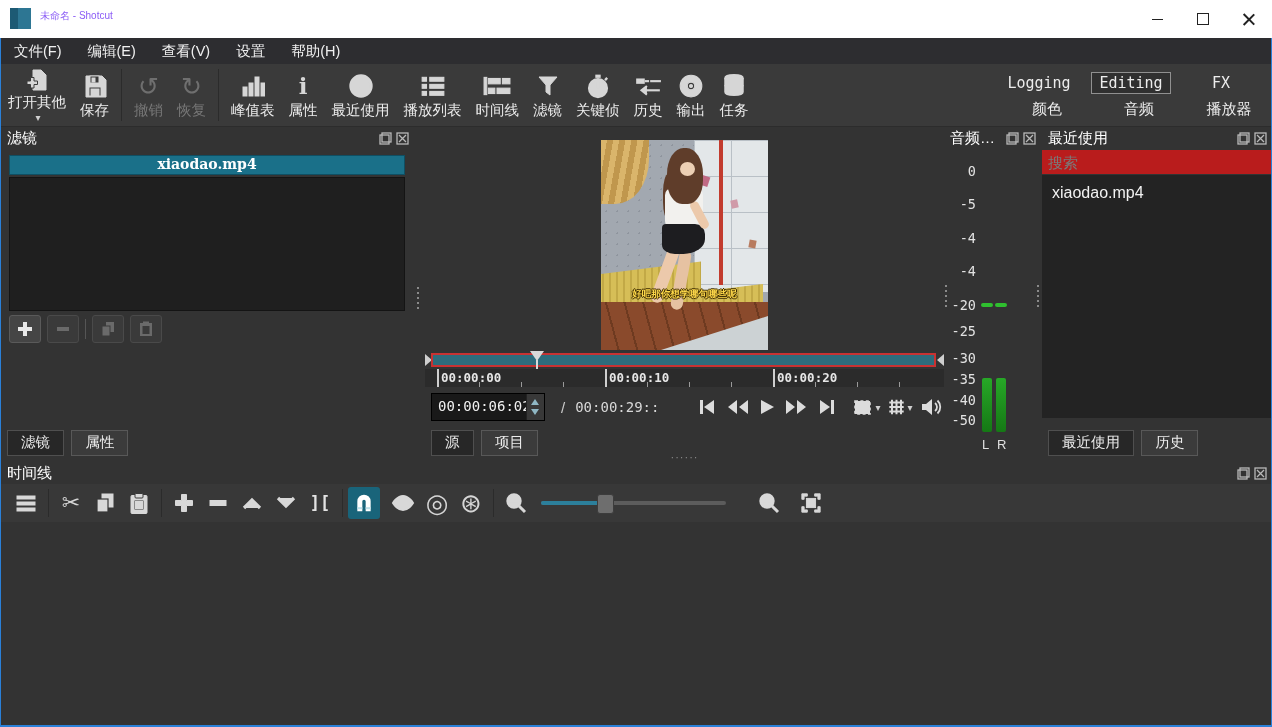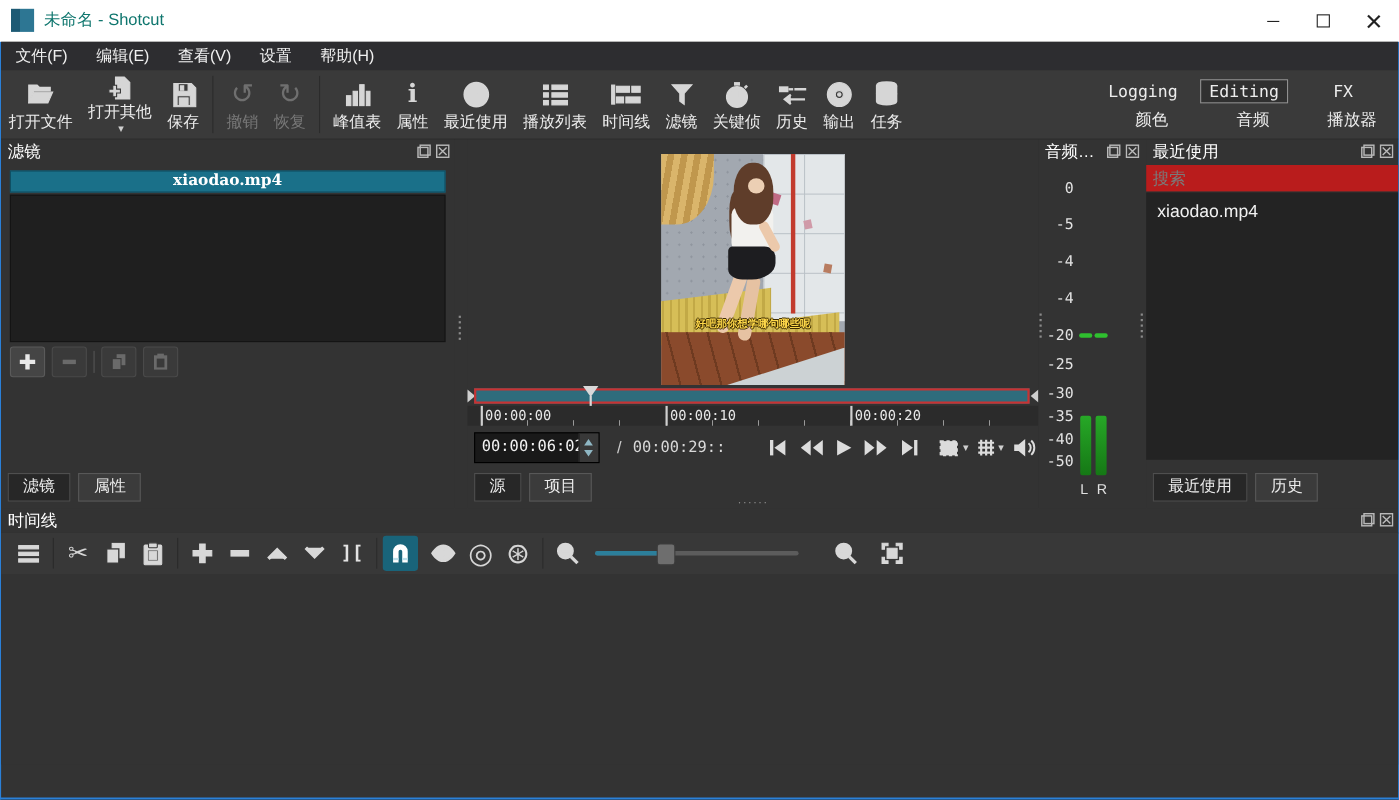--- a/index.html
+++ b/index.html
@@ -3,21 +3,21 @@
 <meta charset="utf-8">
 <style>
   html,body{margin:0;padding:0;background:#1a1a1a;}
   .window{position:relative;width:1272px;height:727px;background:#333;overflow:hidden;
     font-family:"Liberation Sans",sans-serif;
     box-shadow:inset 1px 0 #2a80d8, inset -1px 0 #2a80d8, inset 0 -2px #2a80d8, inset 0 1px #d9d9d9;}
   
   .titlebar{position:absolute;left:0;top:0;width:100%;height:38px;background:#ffffff;}
   .appicon{position:absolute;left:10px;top:8px;width:21px;height:21px;
     background:linear-gradient(90deg,#1d5a74 38%,#2d7693 38%);}
-  .apptitle{position:absolute;left:40px;top:9px;font-size:15px;color:#0f766e;text-align:right;}
+  .apptitle{position:absolute;left:40px;top:9px;font-size:10px;color:#8b5cf6;text-align:right;}
   .wctl{position:absolute;top:0;height:38px;width:46px;display:flex;align-items:center;justify-content:center;}
   .wctl.min{right:92px}.wctl.max{right:46px}.wctl.close{right:0}
   .glyph-min{width:11px;height:1px;background:#222;}
   .glyph-max{width:10px;height:10px;border:1px solid #222;}
   .glyph-close{position:relative;width:12px;height:12px;}
   .glyph-close::before,.glyph-close::after{content:"";position:absolute;left:5px;top:-1px;width:1.5px;height:15px;background:#222;}
   .glyph-close::before{transform:rotate(45deg);} .glyph-close::after{transform:rotate(-45deg);}
   
   .menubar{position:absolute;left:1px;top:38px;width:1270px;height:26px;background:#2d2d30;display:flex;align-items:center;}
   .menu-item{color:#f0f0f0;font-size:14.5px;padding:0 13px;line-height:26px;}
@@ -95,21 +95,21 @@
   .vsub{position:absolute;left:0;right:0;top:148px;text-align:center;color:#ffd94a;font-size:9.5px;font-weight:bold;
     text-shadow:-1px 0 #3a2a00,1px 0 #3a2a00,0 -1px #3a2a00,0 1px #3a2a00;}
   
   .scrub{position:absolute;left:0;right:0;top:225px;height:16px;}
   .scrub-bar{position:absolute;left:6px;right:8px;top:1px;height:10px;background:#2e6c7c;border:2px solid #c83232;}
   .in-mark{position:absolute;left:0;top:2px;width:0;height:0;border-top:6px solid transparent;border-bottom:6px solid transparent;border-left:7px solid #cfcfcf;}
   .out-mark{position:absolute;right:0;top:2px;width:0;height:0;border-top:6px solid transparent;border-bottom:6px solid transparent;border-right:7px solid #cfcfcf;}
   .playhead{position:absolute;left:105px;top:-1px;width:0;height:0;border-left:7px solid transparent;border-right:7px solid transparent;border-top:10px solid #d9d9d9;}
   .playhead-stem{position:absolute;left:111px;top:8px;width:2px;height:26px;background:#d9d9d9;}
   .ruler{position:absolute;left:0;right:0;top:242px;height:18px;background:#2b2b2b;
-    font-family:"DejaVu Sans Mono",monospace;font-size:12.5px;color:#e6e6e6;}
+    font-family:"DejaVu Sans Mono",monospace;font-size:12.5px;color:#e6e6e6;font-weight:bold;}
   .ruler .minor{position:absolute;left:12px;right:4px;bottom:0;height:5px;
     background:repeating-linear-gradient(90deg,#9a9a9a 0 1px,transparent 1px 42px);}
   .rtick{position:absolute;top:0;width:2px;height:18px;background:#cfcfcf;}
   .rlabel{position:absolute;top:1px;}
   
   .transport{position:absolute;left:0;right:0;top:266px;height:28px;display:flex;align-items:center;}
   .spin{position:relative;margin-left:6px;width:112px;height:26px;background:#191919;border:1px solid #000;}
   .spin-val{position:absolute;left:6px;top:4px;font-family:"DejaVu Sans Mono",monospace;font-size:14px;color:#f2f2f2;}
   .spin-btns{position:absolute;right:0;top:0;width:17px;height:100%;background:#383838;border-left:1px solid #222;}
   .spin-up{position:absolute;left:4px;top:5px;width:0;height:0;border-left:4.5px solid transparent;border-right:4.5px solid transparent;border-bottom:6px solid #8fb7c4;}
@@ -174,29 +174,20 @@
 
   <div class="menubar">
     <span class="menu-item">文件(F)</span>
     <span class="menu-item">编辑(E)</span>
     <span class="menu-item">查看(V)</span>
     <span class="menu-item">设置</span>
     <span class="menu-item">帮助(H)</span>
   </div>
 
   <div class="toolbar">
-    <div class="tbtn">
-      <span class="ic">
-        <svg width="26" height="24" viewBox="0 0 24 22">
-            <path d="M2 3h7l2 2h9v3H6L2 18z"></path>
-            <path d="M2 18l4-9h16l-4 9z"></path>
-          </svg>
-        </span>
-      <span>打开文件</span>
-    </div>
     <div class="tbtn caret">
       <span class="ic">
         <svg width="24" height="24" viewBox="0 0 24 24">
             <path d="M8 2h8l5 5v15H8z"></path>
             <path d="M2 13h3.5V9.5h3.5V13h3.5v3.5H9V20H5.5v-3.5H2z" stroke="#3a3a3a" stroke-width="1"></path>
           </svg>
         </span>
       <span>打开其他</span>
     </div>
     <div class="tbtn">

